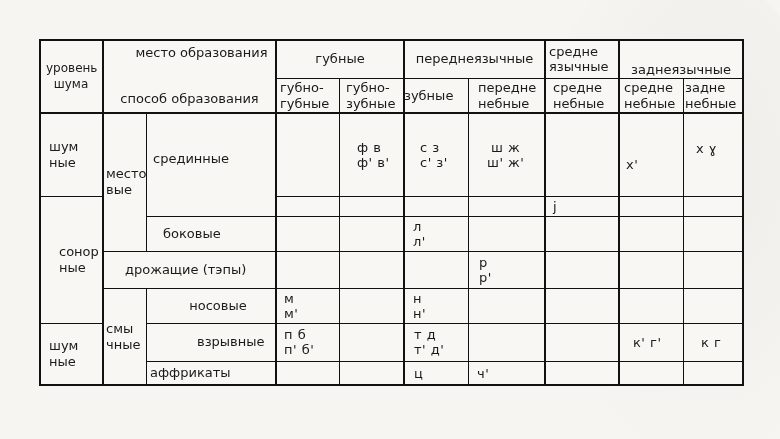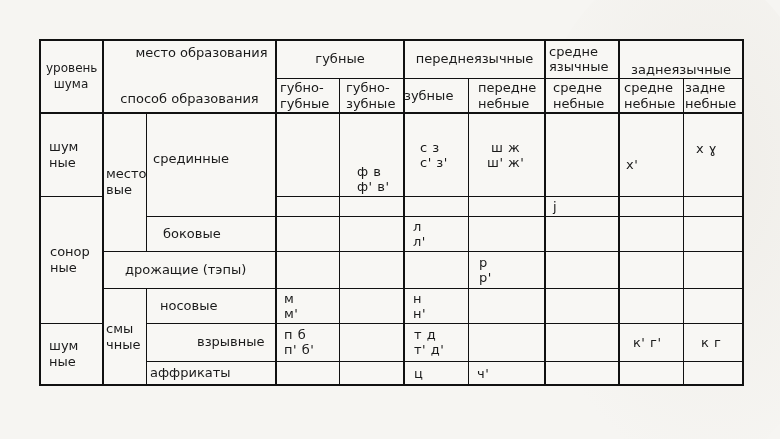--- a/index.html
+++ b/index.html
@@ -79,21 +79,21 @@
     <span style="width:56px;">средне небные</span>
   </div>
   <div class="cell" style="left:644px;top:39px;width:60px;height:35px;padding-left:2px;">
     <span style="width:56px;">задне небные</span>
   </div>
 
   <div class="cell" style="left:0;top:74px;width:64px;height:83px;padding-left:10px;">
     <span style="width:36px;">шум ные</span>
   </div>
   <div class="cell" style="left:0;top:157px;width:64px;height:127px;padding-left:11px;">
-    <span style="width:50px;">сонор ные</span>
+    <span style="width:50px;margin-left:9px;">сонор ные</span>
   </div>
   <div class="cell" style="left:0;top:284px;width:64px;height:62px;padding-left:10px;">
     <span style="width:36px;">шум ные</span>
   </div>
 
   <div class="cell" style="left:64px;top:74px;width:43px;height:138px;padding-left:3px;">
     <span style="width:38px;">место вые</span>
   </div>
   <div class="cell" style="left:64px;top:249px;width:43px;height:97px;padding-left:3px;">
     <span style="width:38px;">смы чные</span>
@@ -101,31 +101,31 @@
 
   <div class="cell" style="left:107px;top:74px;width:130px;height:83px;padding-left:7px;align-items:flex-start;padding-top:38px;">
     <span>срединные</span>
   </div>
   <div class="cell" style="left:107px;top:177px;width:130px;height:35px;padding-left:17px;">
     <span>боковые</span>
   </div>
   <div class="cell" style="left:64px;top:212px;width:173px;height:37px;padding-left:22px;">
     <span>дрожащие (тэпы)</span>
   </div>
-  <div class="cell" style="left:107px;top:249px;width:130px;height:35px;padding-left:14px;">
+  <div class="cell" style="left:107px;top:249px;width:130px;height:35px;padding-left:14px;justify-content:center;">
     <span>носовые</span>
   </div>
   <div class="cell" style="left:107px;top:284px;width:130px;height:38px;padding-left:11px;margin-left:40px;">
     <span>взрывные</span>
   </div>
   <div class="cell" style="left:107px;top:322px;width:130px;height:24px;padding-left:4px;">
     <span>аффрикаты</span>
   </div>
 
-  <div class="cell" style="left:300px;top:74px;width:65px;height:83px;padding-left:18px;margin-top:24px;">
+  <div class="cell" style="left:300px;top:74px;width:65px;height:83px;padding-left:18px;">
     <span class="phon">ф в
 ф' в'</span>
   </div>
   <div class="cell" style="left:365px;top:74px;width:64px;height:83px;padding-left:16px;">
     <span class="phon">с з
 с' з'</span>
   </div>
   <div class="cell" style="left:429px;top:74px;width:77px;height:83px;padding-left:19px;text-align:center;">
     <span class="phon">ш ж
 ш' ж'</span>

